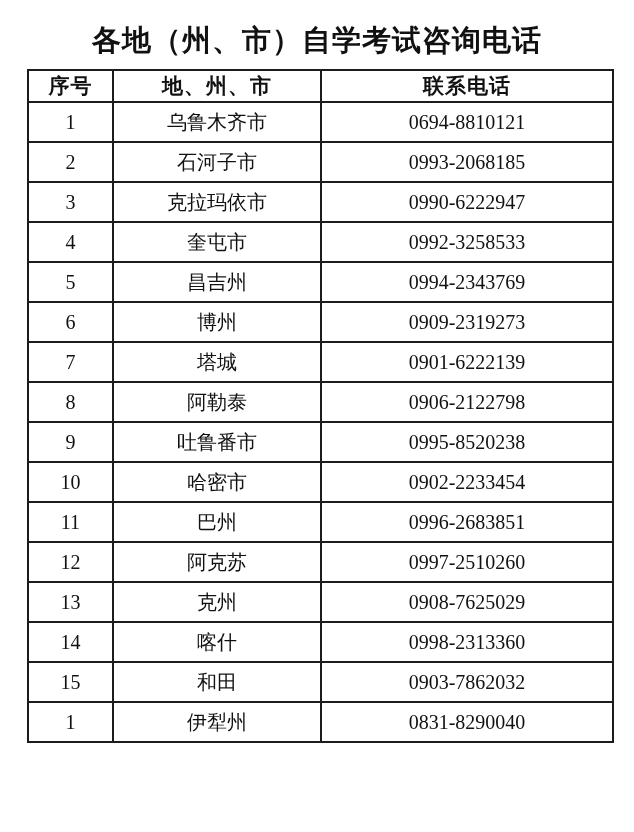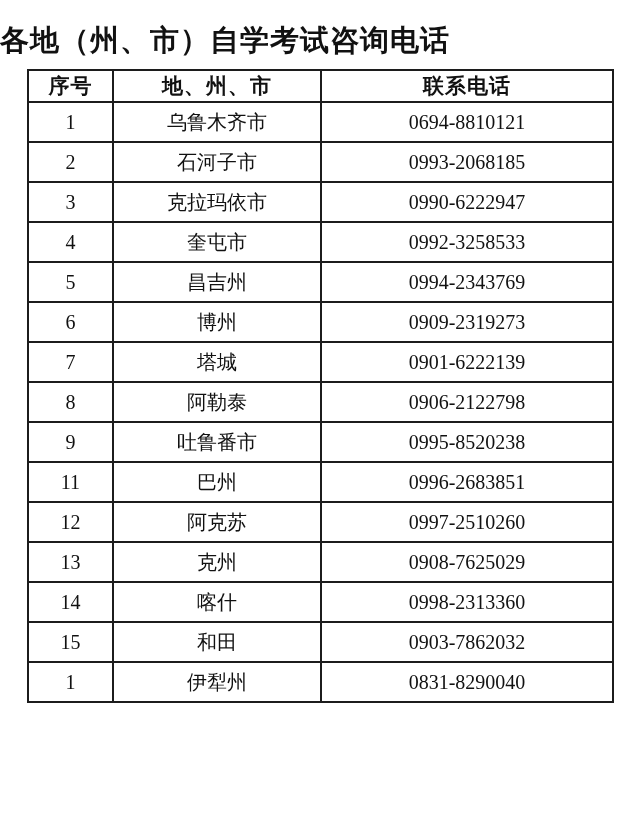--- a/index.html
+++ b/index.html
@@ -23,21 +23,21 @@
     background: var(--bg-color);
   }
   .appendix-label {
     margin-left: 28px;
     font-size: 19px;
     line-height: 26px;
     letter-spacing: 2px;
     color: var(--text-color);
   }
   .doc-title {
-    text-align: left;
+    text-align: center;
     font-size: 29px;
     line-height: 40px;
     font-weight: bold;
     font-family: "Liberation Sans", "DejaVu Sans", sans-serif;
     letter-spacing: 1px;
     color: var(--text-color);
   }
   table.phone-table {
     margin-left: 27px;
     margin-top: 9px;
@@ -127,20 +127,25 @@
           <td>8</td>
           <td>阿勒泰</td>
           <td>0906-2122798</td>
         </tr>
         <tr>
           <td>9</td>
           <td>吐鲁番市</td>
           <td>0995-8520238</td>
         </tr>
         <tr>
+          <td>10</td>
+          <td>哈密市</td>
+          <td>0902-2233454</td>
+        </tr>
+        <tr>
           <td>11</td>
           <td>巴州</td>
           <td>0996-2683851</td>
         </tr>
         <tr>
           <td>12</td>
           <td>阿克苏</td>
           <td>0997-2510260</td>
         </tr>
         <tr>

